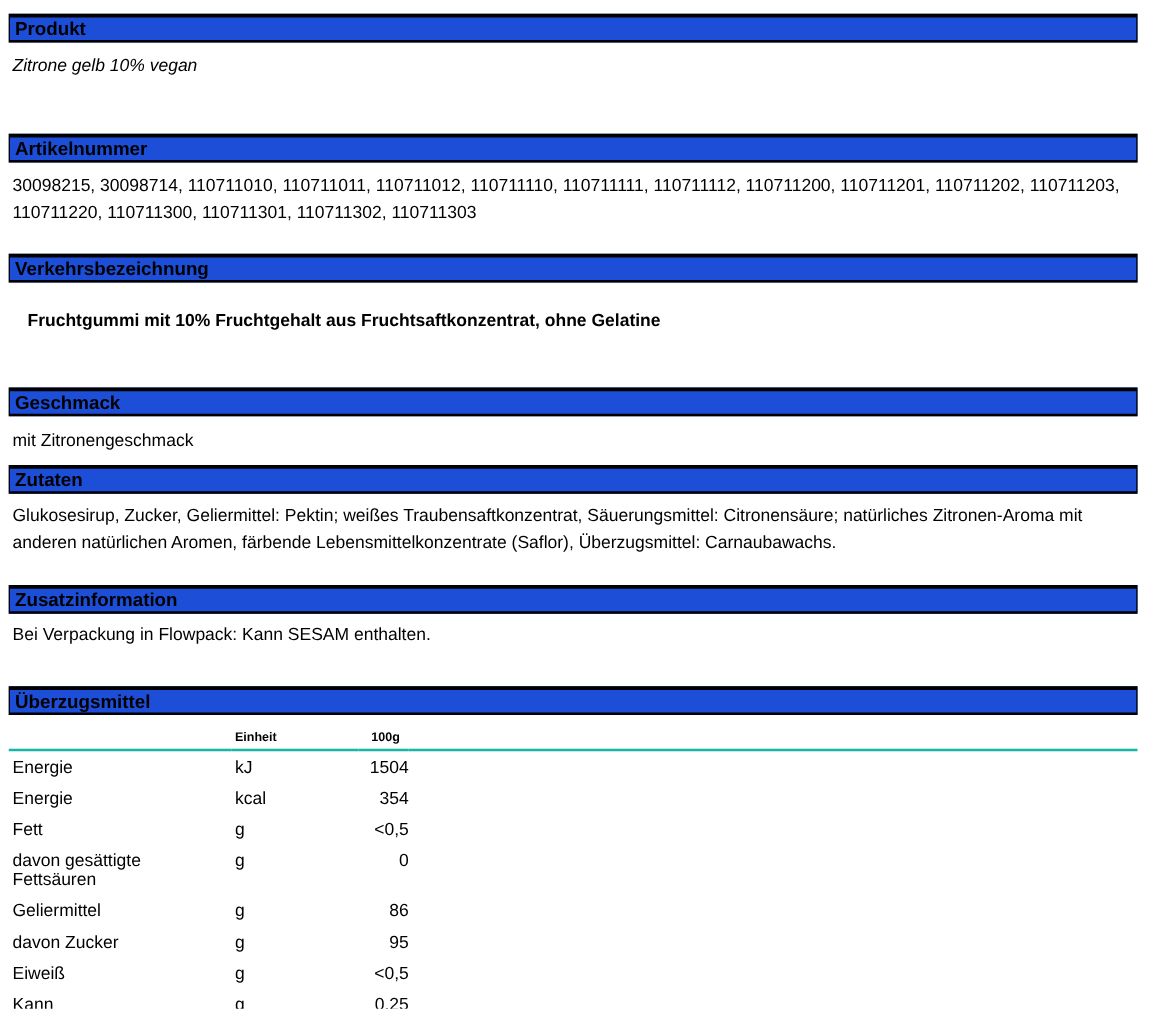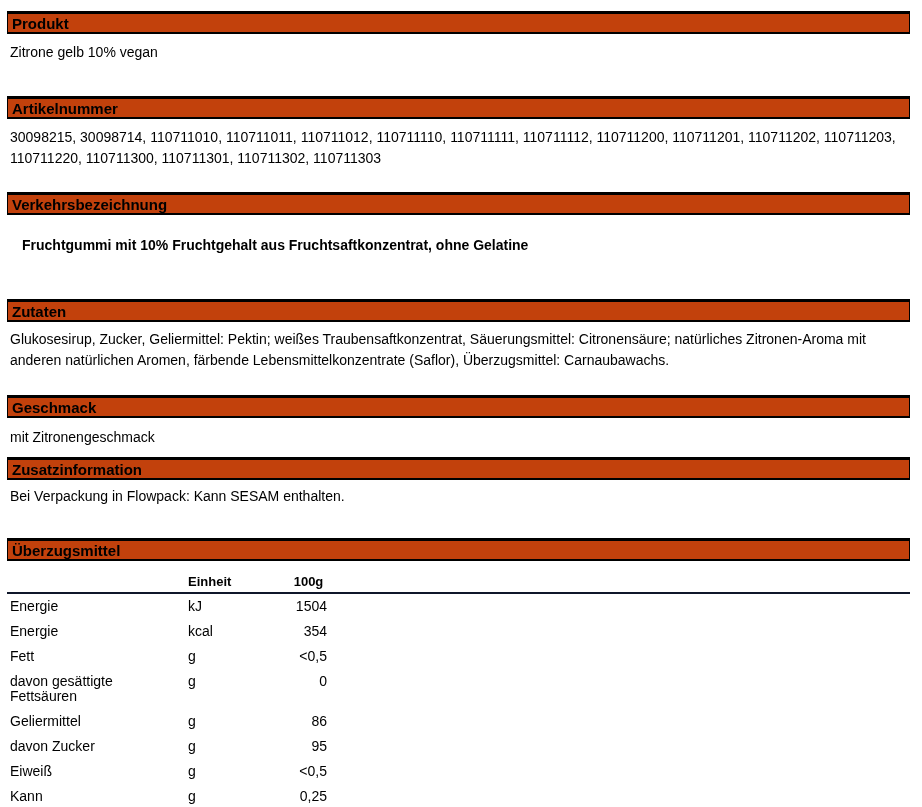--- a/index.html
+++ b/index.html
@@ -9,39 +9,39 @@
     height: 807px;
     font-family: "Liberation Sans", "DejaVu Sans", sans-serif;
     color: #000000;
     overflow: hidden;
   }
   .doc {
     width: 903px;
     margin: 11px 0 0 7px;
   }
   .section-bar {
-    background: #c2410c;
+    background: #1d4ed8;
     border: 1px solid #000000;
     border-top: 3px solid #000000;
     border-bottom: 2px solid #000000;
     height: 23px;
     line-height: 17px;
     padding: 1px 0 0 4px;
     font-size: 15px;
     font-weight: bold;
   }
   .section-content {
     font-size: 14px;
     line-height: 21px;
     padding-left: 3px;
   }
   .bold-content { font-weight: bold; }
 
   
-  .sec-produkt .section-content        { margin-top: 8px;  margin-bottom: 33px; }
+  .sec-produkt .section-content        { margin-top: 8px;  margin-bottom: 44px; font-style: italic; }
   .sec-artikelnummer .section-content  { margin-top: 8px;  margin-bottom: 23px;  }
   .sec-verkehrsbez .section-content    { margin-top: 20px; margin-bottom: 43px; margin-left: 12px; }
   .sec-geschmack .section-content      { margin-top: 9px;  margin-bottom: 9px;  }
   .sec-zutaten .section-content        { margin-top: 7px;  margin-bottom: 24px; }
   .sec-zusatzinfo .section-content     { margin-top: 6px;  margin-bottom: 31px; }
 
   table.nutrition {
     margin-top: 9px;
     width: 903px;
     border-collapse: collapse;
@@ -49,23 +49,23 @@
     border-bottom: 2px solid #000000;
     font-size: 14px;
   }
   table.nutrition col.c-label  { width: 178px; }
   table.nutrition col.c-unit   { width: 102px; }
   table.nutrition col.c-value  { width: 40px;  }
   table.nutrition col.c-filler { width: 583px; }
   table.nutrition th {
     font-weight: bold;
     text-align: left;
-    border-bottom: 2px solid #0f172a;
+    border-bottom: 2px solid #14b8a6;
     padding: 4px 0 3px 3px;
-    font-size: 13px;
+    font-size: 10px;
   }
   table.nutrition th.num { text-align: center; padding-right: 0; }
   table.nutrition td {
     vertical-align: top;
     padding: 5px 0 5px 3px;
     line-height: 15px;
   }
   table.nutrition td.label { padding-right: 14px; }
   table.nutrition td.num   { text-align: right; padding-left: 0; padding-right: 0; }
 </style>
@@ -88,32 +88,32 @@
     <div class="section-content">30098215, 30098714, 110711010, 110711011, 110711012, 110711110, 110711111, 110711112, 110711200, 110711201, 110711202, 110711203, 110711220, 110711300, 110711301, 110711302, 110711303</div>
   </div>
 
   <div class="section sec-verkehrsbez">
     <div class="section-bar">
       <span>Verkehrsbezeichnung</span>
     </div>
     <div class="section-content bold-content">Fruchtgummi mit 10% Fruchtgehalt aus Fruchtsaftkonzentrat, ohne Gelatine</div>
   </div>
 
+  <div class="section sec-geschmack">
+    <div class="section-bar">
+      <span>Geschmack</span>
+    </div>
+    <div class="section-content">mit Zitronengeschmack</div>
+  </div>
+
   <div class="section sec-zutaten">
     <div class="section-bar">
       <span>Zutaten</span>
     </div>
     <div class="section-content">Glukosesirup, Zucker, Geliermittel: Pektin; weißes Traubensaftkonzentrat, Säuerungsmittel: Citronensäure; natürliches Zitronen-Aroma mit anderen natürlichen Aromen, färbende Lebensmittelkonzentrate (Saflor), Überzugsmittel: Carnaubawachs.</div>
-  </div>
-
-  <div class="section sec-geschmack">
-    <div class="section-bar">
-      <span>Geschmack</span>
-    </div>
-    <div class="section-content">mit Zitronengeschmack</div>
   </div>
 
   <div class="section sec-zusatzinfo">
     <div class="section-bar">
       <span>Zusatzinformation</span>
     </div>
     <div class="section-content">Bei Verpackung in Flowpack: Kann SESAM enthalten.</div>
   </div>
 
   <div class="section sec-naehrwert">

